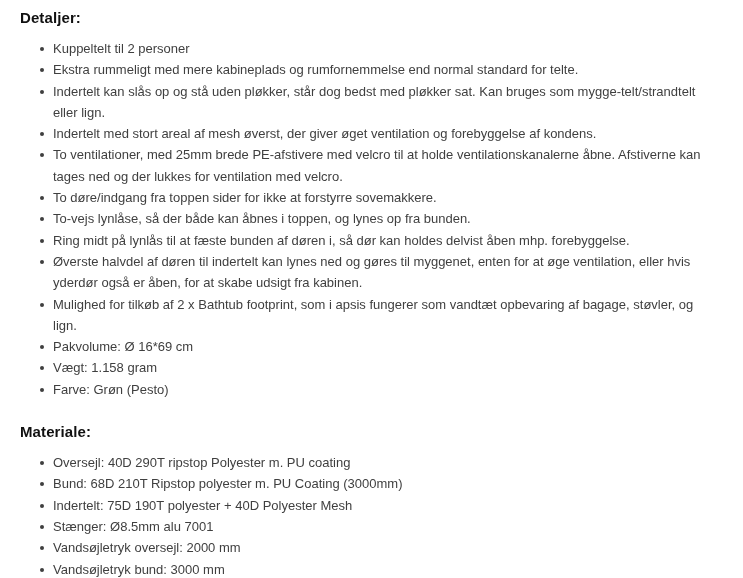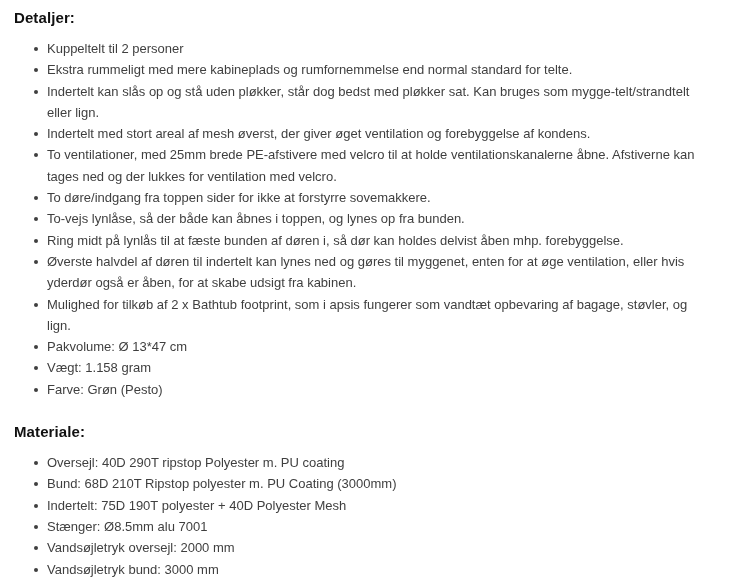--- a/index.html
+++ b/index.html
@@ -6,21 +6,21 @@
   html, body {
     margin: 0;
     padding: 0;
     background: #ffffff;
     font-family: "Liberation Sans", "DejaVu Sans", sans-serif;
   }
   .page {
     width: 743px;
     height: 578px;
     background: #ffffff;
-    padding: 9px 20px 10px 14px;
+    padding: 9px 20px 10px 20px;
     overflow: hidden;
   }
   .section-heading {
     font-size: 15px;
     font-weight: 700;
     color: #111111;
     letter-spacing: 0.1px;
     margin: 0;
     padding: 0;
     line-height: 18px;
@@ -62,21 +62,21 @@
         <li>Kuppeltelt til 2 personer</li>
         <li>Ekstra rummeligt med mere kabineplads og rumfornemmelse end normal standard for telte.</li>
         <li>Indertelt kan slås op og stå uden pløkker, står dog bedst med pløkker sat. Kan bruges som mygge-telt/strandtelt eller lign.</li>
         <li>Indertelt med stort areal af mesh øverst, der giver øget ventilation og forebyggelse af kondens.</li>
         <li>To ventilationer, med 25mm brede PE-afstivere med velcro til at holde ventilationskanalerne åbne. Afstiverne kan tages ned og der lukkes for ventilation med velcro.</li>
         <li>To døre/indgang fra toppen sider for ikke at forstyrre sovemakkere.</li>
         <li>To-vejs lynlåse, så der både kan åbnes i toppen, og lynes op fra bunden.</li>
         <li>Ring midt på lynlås til at fæste bunden af døren i, så dør kan holdes delvist åben mhp. forebyggelse.</li>
         <li>Øverste halvdel af døren til indertelt kan lynes ned og gøres til myggenet, enten for at øge ventilation, eller hvis yderdør også er åben, for at skabe udsigt fra kabinen.</li>
         <li>Mulighed for tilkøb af 2 x Bathtub footprint, som i apsis fungerer som vandtæt opbevaring af bagage, støvler, og lign.</li>
-        <li>Pakvolume: Ø 13*47 cm</li>
+        <li>Pakvolume: Ø 16*69 cm</li>
         <li>Vægt: 1.158 gram</li>
         <li>Farve: Grøn (Pesto)</li>
       </ul>
   </div>
 
   <div class="section">
     <h3 class="section-heading">Materiale:</h3>
     <ul class="bullet-list">
         <li>Oversejl: 40D 290T ripstop Polyester m. PU coating</li>
         <li>Bund: 68D 210T Ripstop polyester m. PU Coating (3000mm)</li>

